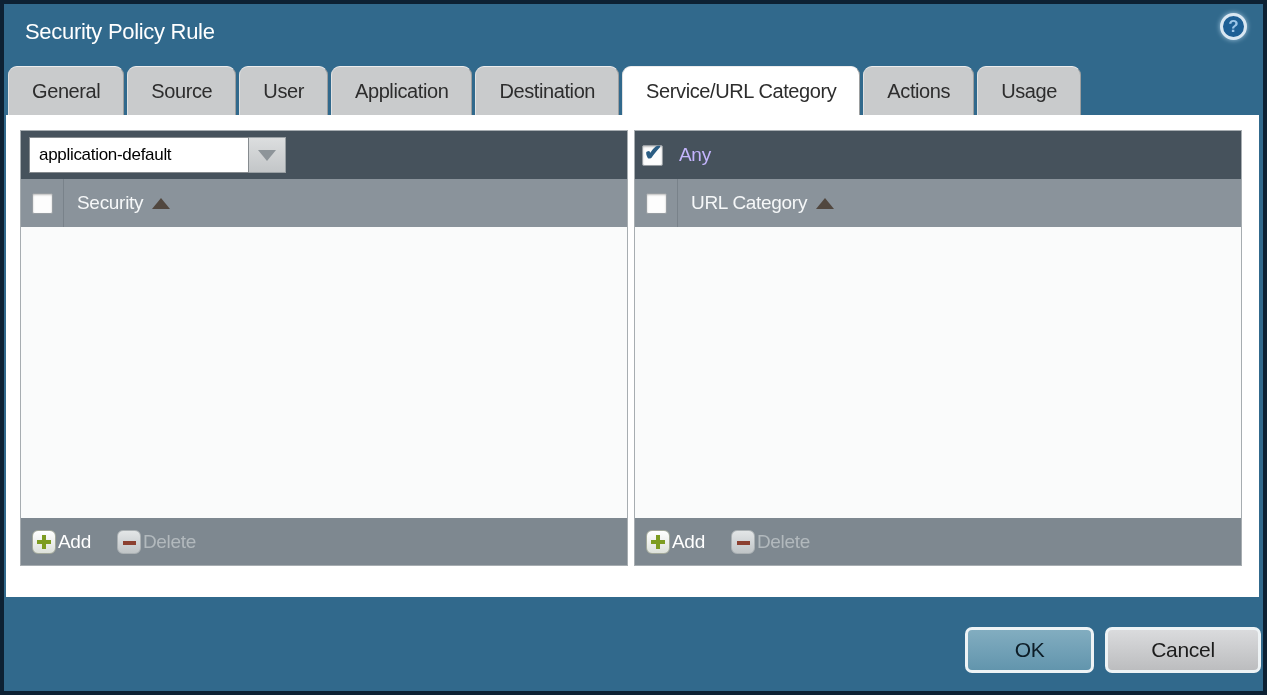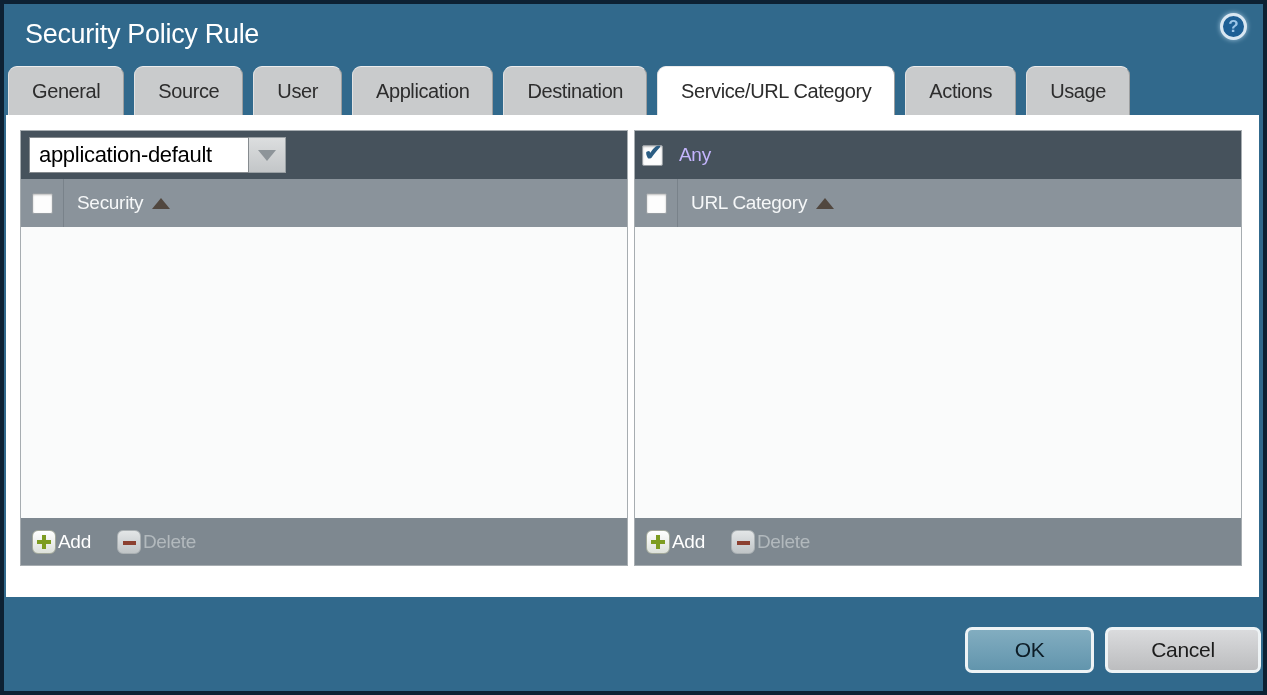--- a/index.html
+++ b/index.html
@@ -7,36 +7,36 @@
   .dialog {
     position:relative; width:1267px; height:695px;
     background:#31698c;
     border:4px solid #0d2133;
     font-family:"Liberation Sans", sans-serif;
     overflow:hidden;
   }
   
   .title {
     position:absolute; left:21px; top:15px;
-    color:#ffffff; font-size:27px; letter-spacing:-0.3px;
+    color:#ffffff; font-size:22px; letter-spacing:-0.3px;
   }
   .help-icon {
     position:absolute; right:16px; top:9px;
     width:27px; height:27px; border-radius:50%;
     background:#1d5f95;
     border:3px solid #d9e7f2;
     box-shadow:0 0 5px rgba(190,220,240,.8);
     color:#9cc5e8; font-size:17px; font-weight:bold;
     display:flex; align-items:center; justify-content:center;
     cursor:pointer;
   }
   
   .tabbar {
     position:absolute; left:4px; top:62px; height:49px;
-    display:flex; gap:10px;
+    display:flex; gap:3px;
   }
   .tab {
     background:#c9cbcc;
     border-radius:9px 9px 0 0;
     border-top:1px solid #ececec;
     border-left:1px solid #e2e2e2;
     border-right:1px solid #9c9e9f;
     padding:0 23px;
     font-size:20px; color:#2d2d2d; letter-spacing:-0.4px;
     display:flex; align-items:center;
@@ -88,21 +88,21 @@
   }
   .cb.checked::after {
     content:"\2714";
     position:absolute; left:1px; top:-6px;
     color:#2b5d83; font-size:22px; font-weight:bold;
   }
   
   .combo { display:flex; height:36px; margin-left:2px; }
   .combo-value {
     width:220px; background:#ffffff; border:1px solid #868b8f;
-    font-size:22px; color:#000; padding:0 9px;
+    font-size:17px; color:#000; padding:0 9px;
     display:flex; align-items:center; letter-spacing:-0.3px;
     cursor:text;
   }
   .combo-btn {
     width:37px; background:linear-gradient(#dcdedf,#c3c6c8);
     border:1px solid #9aa0a4; border-left:none;
     display:flex; align-items:center; justify-content:center;
     cursor:pointer;
   }
   .tri-down {

